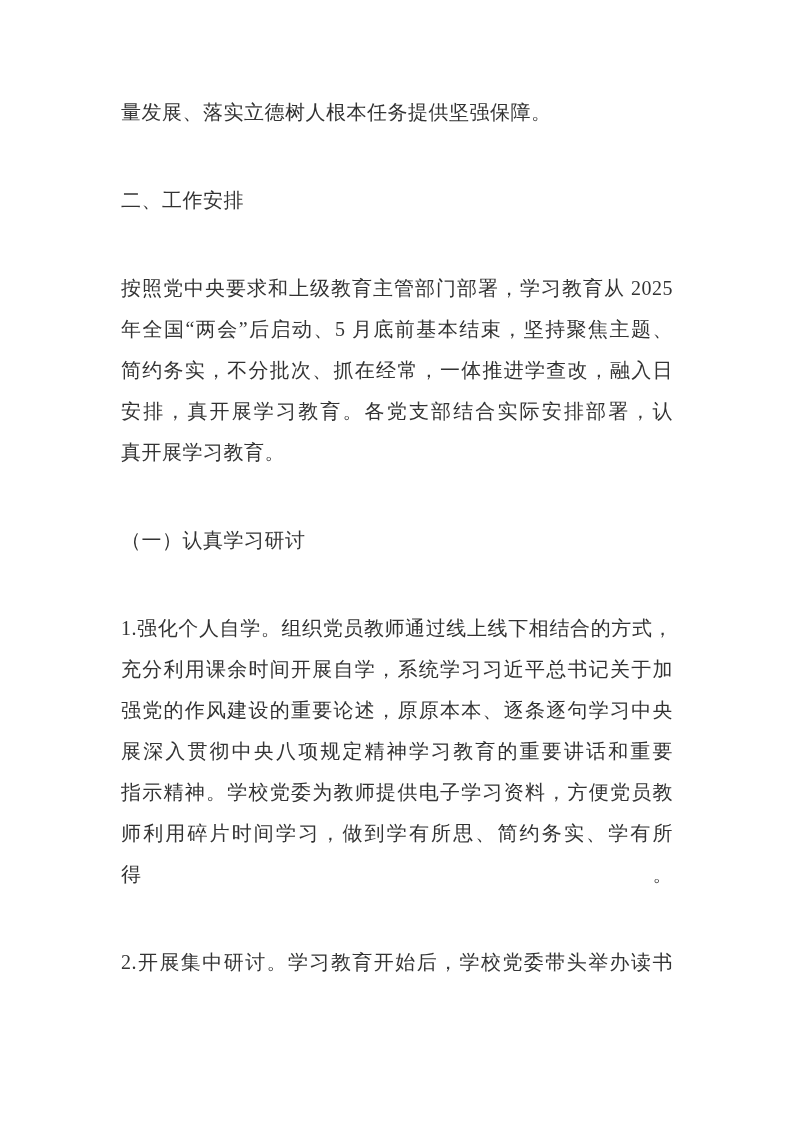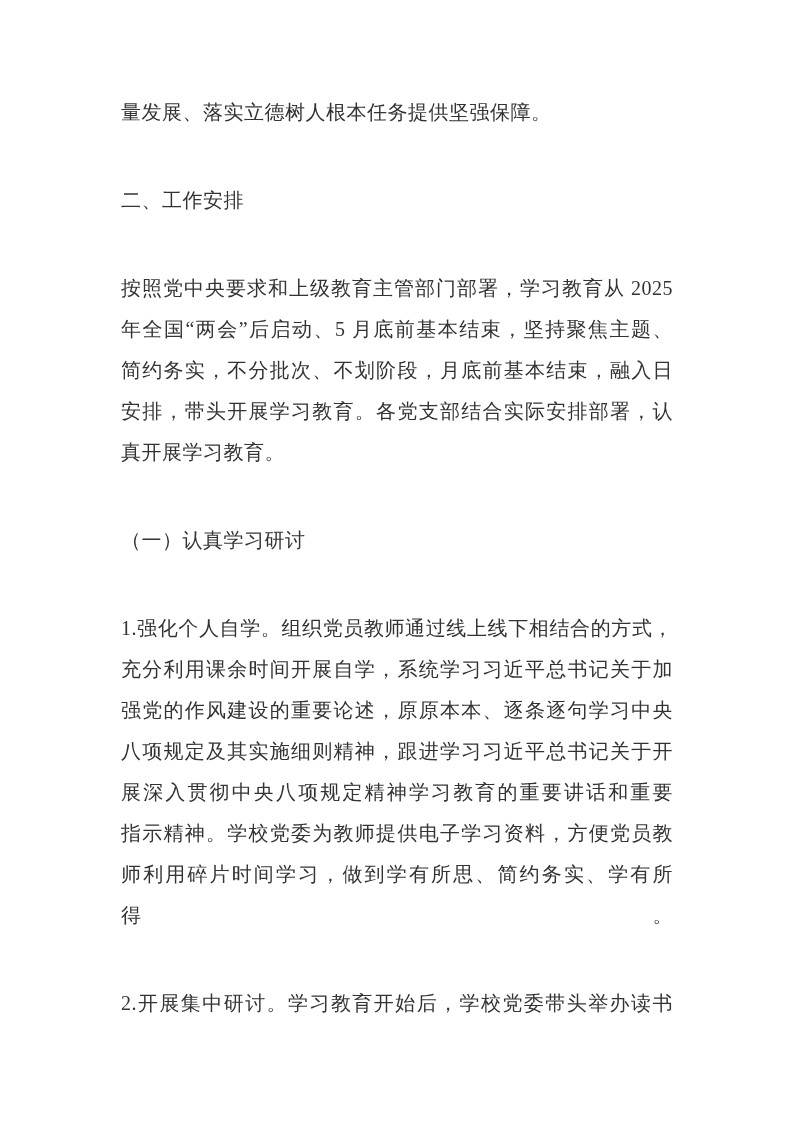--- a/index.html
+++ b/index.html
@@ -48,32 +48,31 @@
   <div class="doc-body" style="color: rgb(51, 51, 51);">
       <div class="block body">
         <div class="line">量发展、落实立德树人根本任务提供坚强保障。</div>
       </div>
       <div class="block heading">
         <div class="line">二、工作安排</div>
       </div>
       <div class="block body">
         <div class="line just">按照党中央要求和上级教育主管部门部署，学习教育从 2025</div>
         <div class="line just">年全国“两会”后启动、5 月底前基本结束，坚持聚焦主题、</div>
-        <div class="line just">简约务实，不分批次、不划阶段，月底前基本结束，融入日</div>
-        <div class="line just">安排，带头开展学习教育。各党支部结合实际安排部署，认</div>
+        <div class="line just">简约务实，不分批次、抓在经常，一体推进学查改，融入日</div>
+        <div class="line just">安排，真开展学习教育。各党支部结合实际安排部署，认</div>
         <div class="line">真开展学习教育。</div>
       </div>
       <div class="block heading">
         <div class="line">（一）认真学习研讨</div>
       </div>
       <div class="block body">
         <div class="line just">1.强化个人自学。组织党员教师通过线上线下相结合的方式，</div>
         <div class="line just">充分利用课余时间开展自学，系统学习习近平总书记关于加</div>
         <div class="line just">强党的作风建设的重要论述，原原本本、逐条逐句学习中央</div>
-        <div class="line just">八项规定及其实施细则精神，跟进学习习近平总书记关于开</div>
         <div class="line just">展深入贯彻中央八项规定精神学习教育的重要讲话和重要</div>
         <div class="line just">指示精神。学校党委为教师提供电子学习资料，方便党员教</div>
         <div class="line just">师利用碎片时间学习，做到学有所思、简约务实、学有所得。</div>
       </div>
       <div class="block body">
         <div class="line just">2.开展集中研讨。学习教育开始后，学校党委带头举办读书</div>
       </div>
     </div>
 </div>
 

